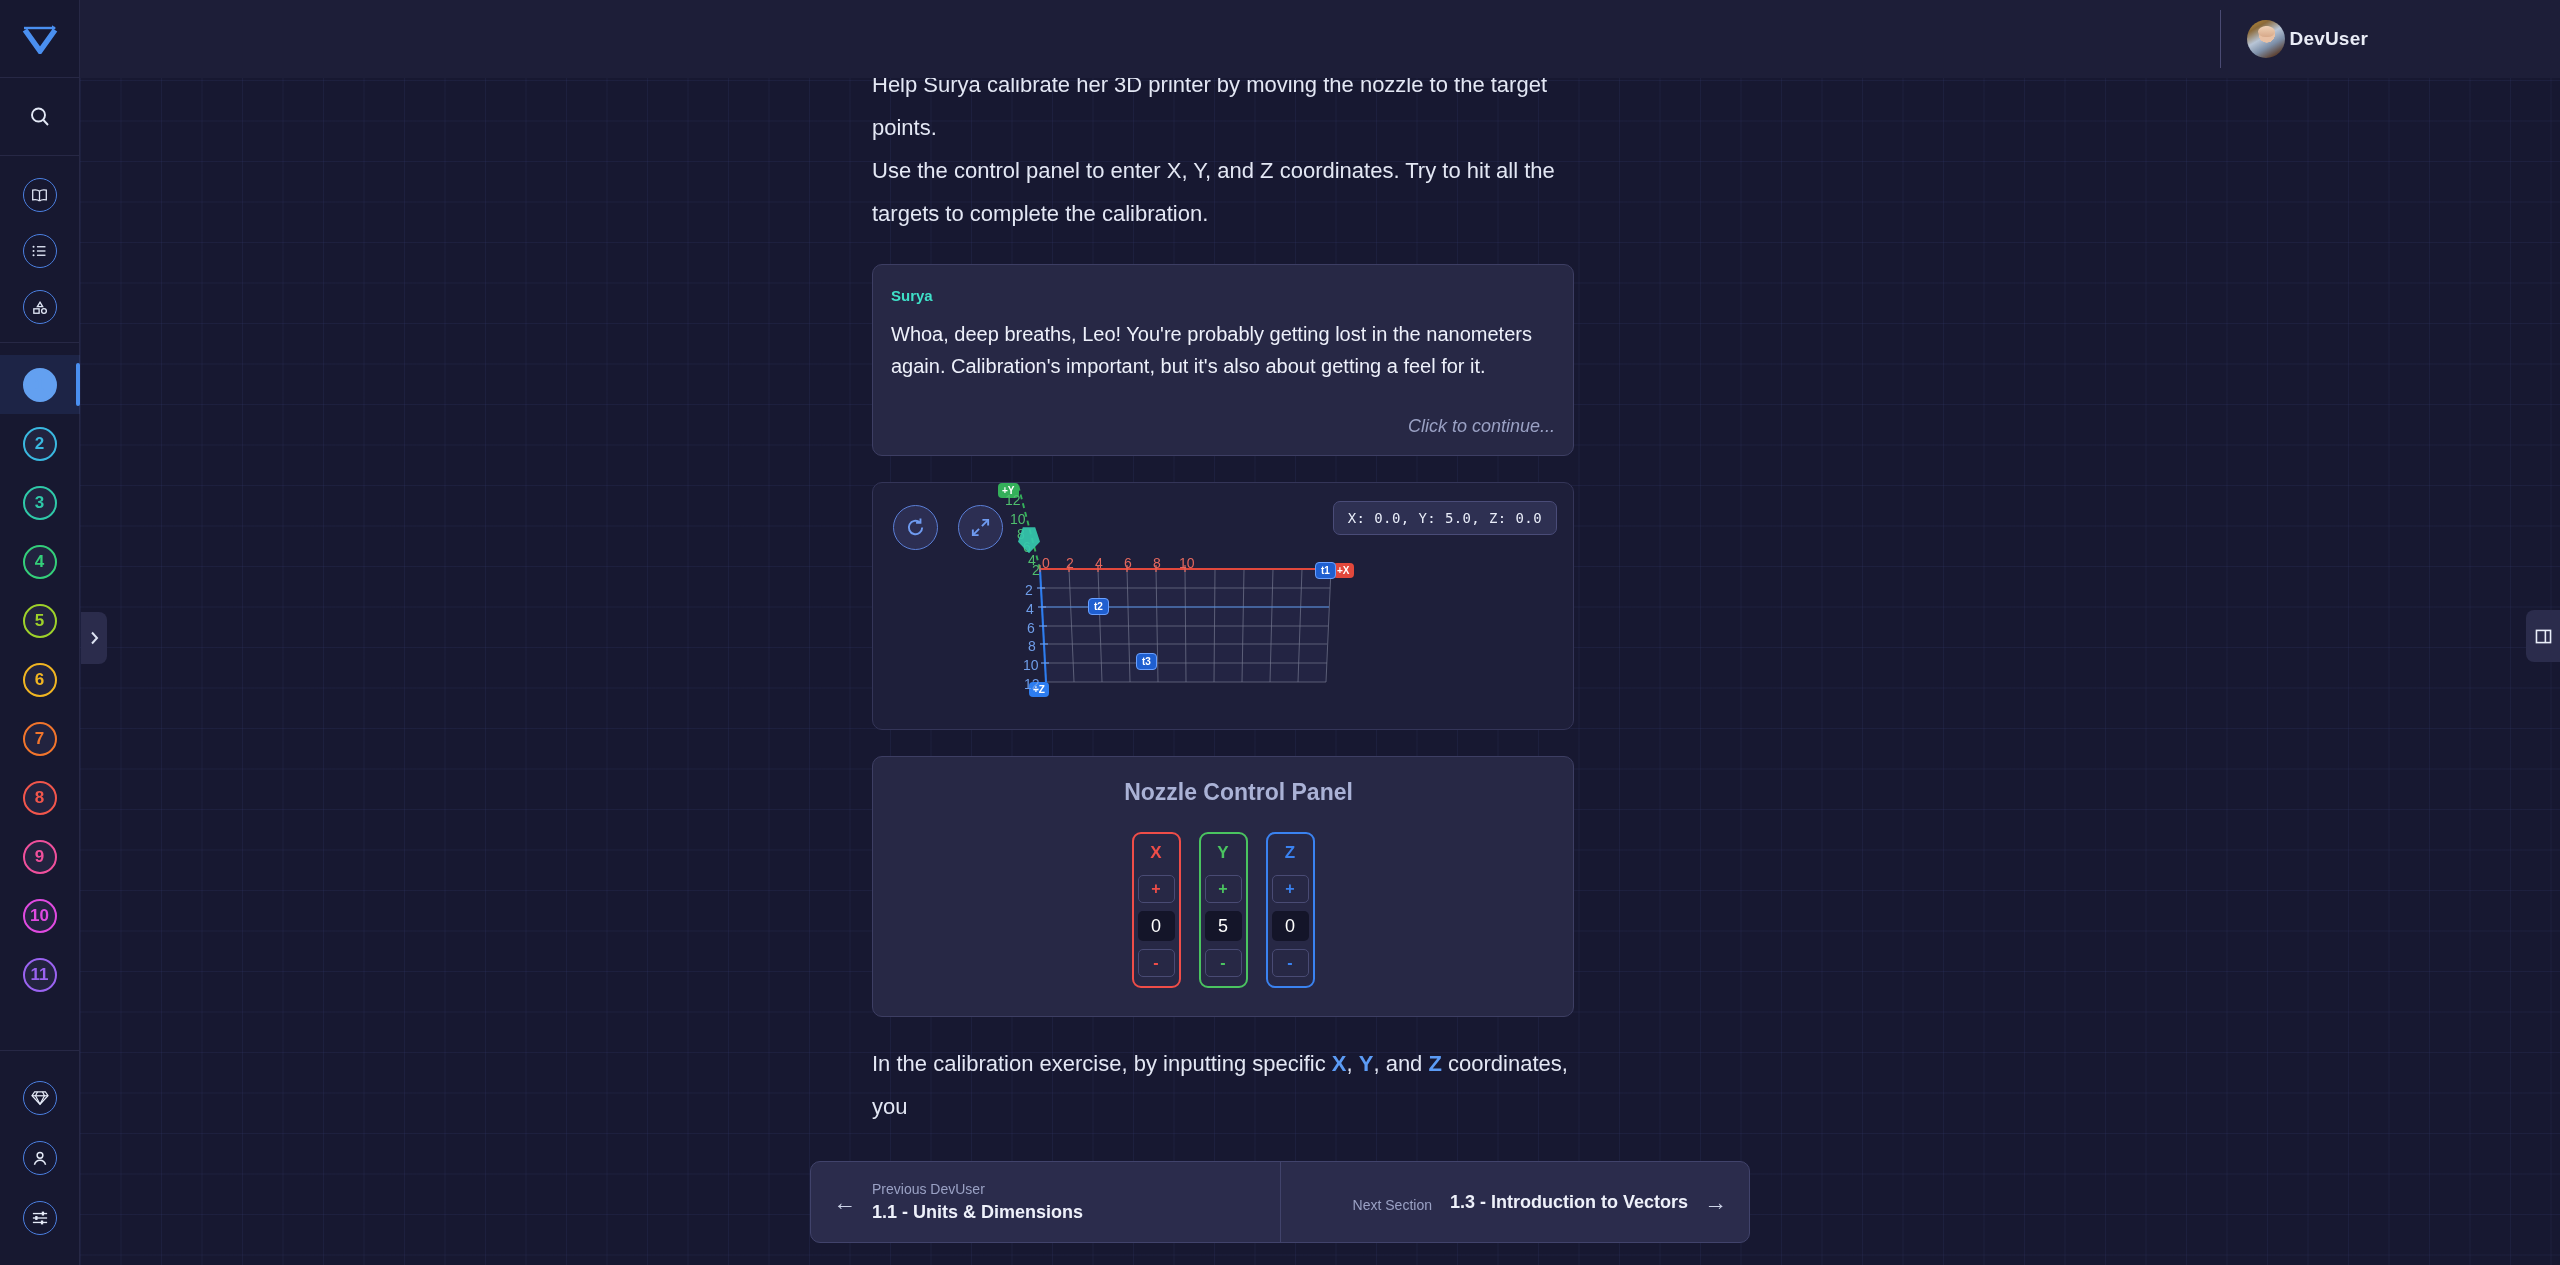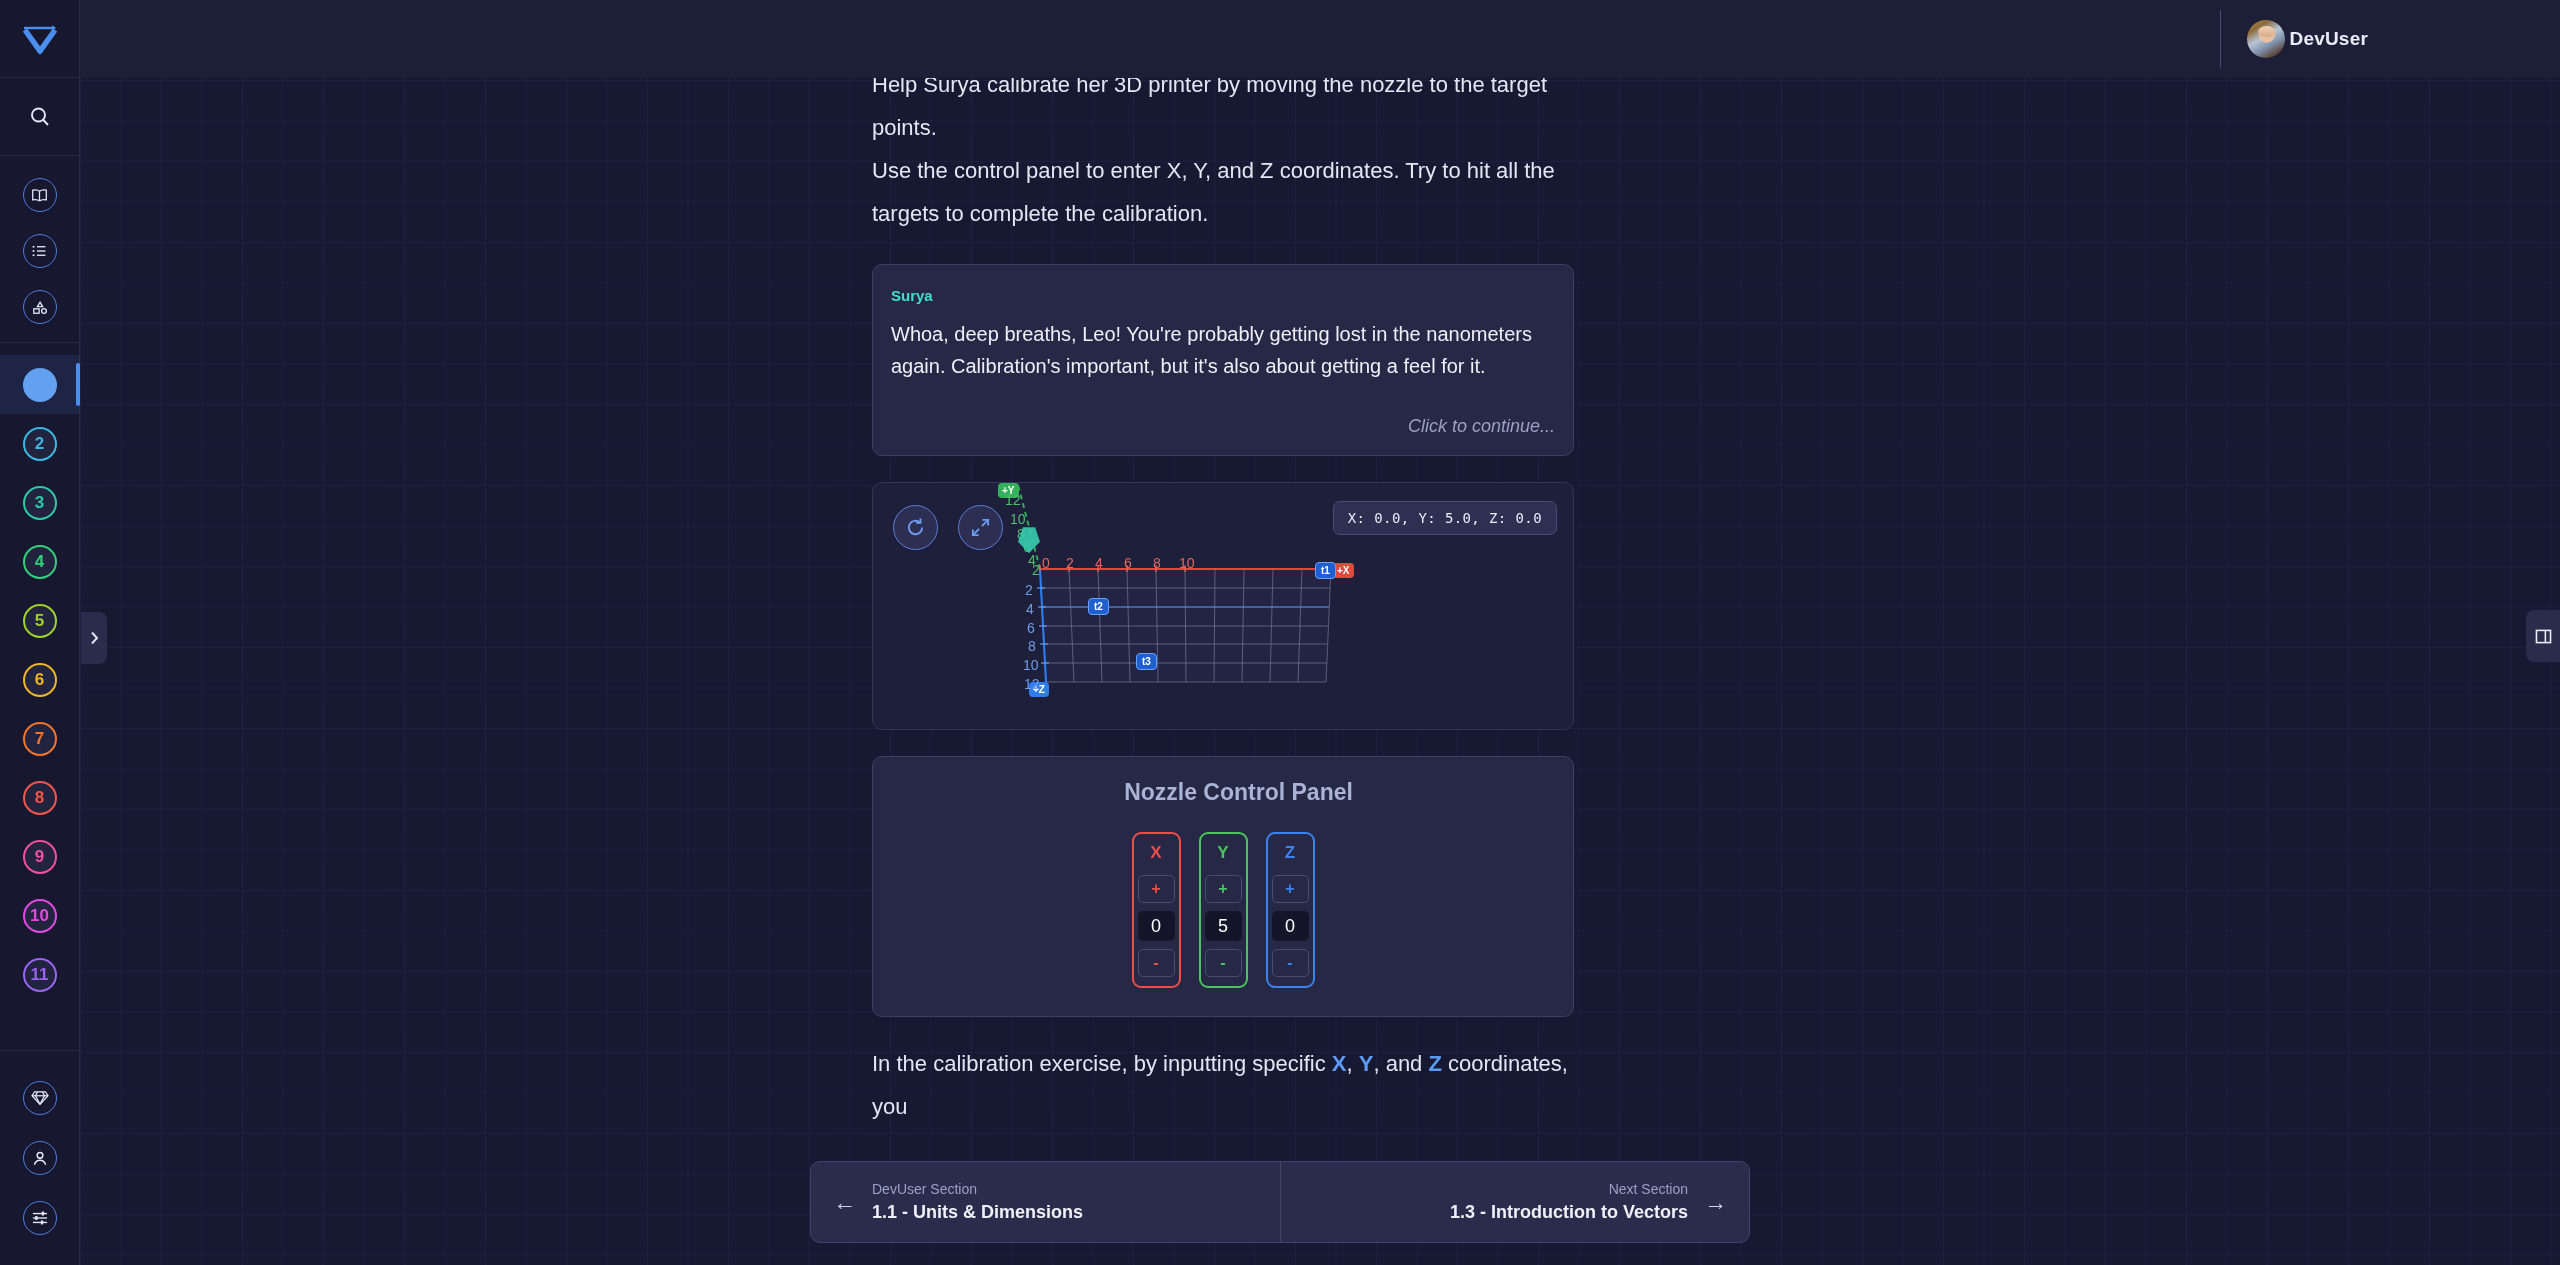--- a/index.html
+++ b/index.html
@@ -206,21 +206,21 @@
     background:#2b2c4c; border:1px solid #41436b; border-radius:10px;
     display:flex; z-index: 30;
   }
   .nav-half {
     flex:1; display:flex; align-items:center; gap:16px; padding: 0 22px; position:relative;
   }
   .nav-half.next { justify-content:flex-end; }
   .nav-half.prev { border-right:1px solid #41436b; }
   .nav-arrow { color:#cdd4e8; font-size:23px; line-height:1; }
   .nav-txt-prev { display:flex; flex-direction:column; gap:5px; }
-  .nav-txt-next { display:flex; flex-direction:column; gap:5px; align-items:flex-end; }
+  .nav-txt-next { display:flex; gap:18px; align-items:flex-end; }
   .nav-kicker { color:#9aa1c4; font-size:14px; }
   .nav-title { color:#eef1fa; font-size:18px; font-weight:700; }
 </style>
 </head>
 <body>
 
 <div id="app">
 
   <div class="topbar">
     <div class="topbar-divider"></div>
@@ -498,21 +498,21 @@
 
     <p class="tail-para">
       <span>In the calibration exercise, by inputting specific </span><span class="kx">X</span><span>, </span><span class="kx">Y</span><span>, and </span><span class="kx">Z</span><span> coordinates, you</span>
     </p>
   </div>
 
   <div class="bottom-nav">
     <div class="nav-half prev">
       <span class="nav-arrow">←</span>
       <span class="nav-txt-prev">
-        <span class="nav-kicker">DevUser Section</span>
+        <span class="nav-kicker">Previous DevUser</span>
         <span class="nav-title">1.1 - Units &amp; Dimensions</span>
       </span>
     </div>
     <div class="nav-half next">
       <span class="nav-txt-next">
         <span class="nav-kicker">Next Section</span>
         <span class="nav-title">1.3 - Introduction to Vectors</span>
       </span>
       <span class="nav-arrow">→</span>
     </div>

